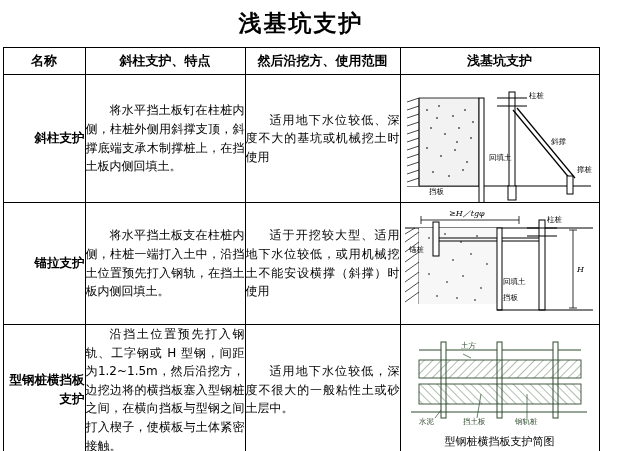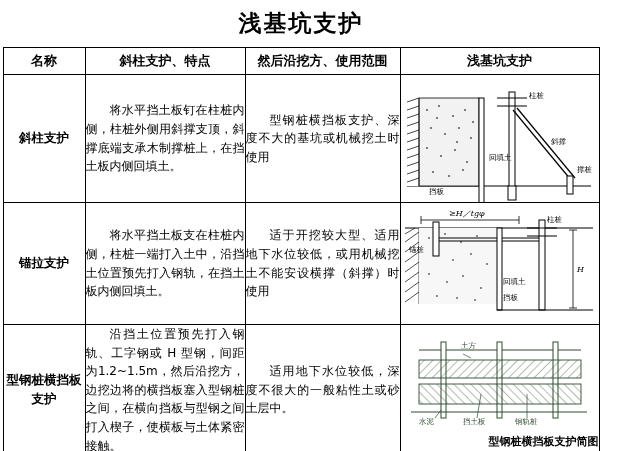--- a/index.html
+++ b/index.html
@@ -41,21 +41,21 @@
     padding: 0;
   }
   .hdr {
     text-align: center;
     font-size: 13px;
     font-weight: bold;
     height: 26px;
     font-family: "DejaVu Sans", "Liberation Sans", sans-serif;
   }
   .c-name {
-    text-align: center;
+    text-align: right;
     font-size: 12.5px;
     font-weight: bold;
     line-height: 1.5;
     padding: 2px 3px;
   }
   .c-text {
     font-size: 12px;
     line-height: 1.55;
     padding: 6px 7px;
     text-align: justify;
@@ -66,23 +66,22 @@
     text-align: center;
     position: relative;
   }
   .figwrap {
     position: relative;
     width: 100%;
     height: 100%;
   }
   .figcap {
     font-size: 11px;
-    text-align: right;
+    text-align: center;
     padding-top: 2px;
-    font-weight: bold;
   }
   svg { display: block; margin: 0 auto; }
   .lbl { font-size: 7.5px; font-family: "DejaVu Sans", "Liberation Sans", sans-serif; }
   .lbl-i { font-size: 8px; font-style: italic; font-family: "DejaVu Serif", "Liberation Serif", serif; }
 </style>
 </head>
 <body>
 
 <div class="page">
 
@@ -101,21 +100,21 @@
         <th class="hdr">斜柱支护、特点</th>
         <th class="hdr">然后沿挖方、使用范围</th>
         <th class="hdr">浅基坑支护</th>
       </tr>
     </thead>
     <tbody>
 
       <tr style="height:128px">
         <td class="c-name">斜柱支护</td>
         <td class="c-text">将水平挡土板钉在柱桩内侧，柱桩外侧用斜撑支顶，斜撑底端支承木制撑桩上，在挡土板内侧回填土。</td>
-        <td class="c-text">型钢桩横挡板支护、深度不大的基坑或机械挖土时使用</td>
+        <td class="c-text">适用地下水位较低、深度不大的基坑或机械挖土时使用</td>
         <td class="c-fig">
           <div class="figwrap">
             <svg width="197" height="126" viewBox="0 0 197 126">
 
               <line x1="6" y1="110" x2="190" y2="110" stroke="#000" stroke-width="1"></line>
 
               <polygon points="6,22 78,22 78,110 6,110" fill="#ffffff" stroke="none"></polygon>
 
               <polygon points="18,22 78,22 78,110 18,110" fill="#f2f2f2" stroke="#000" stroke-width="0.8"></polygon>
               <g stroke="#000" stroke-width="0.7">

